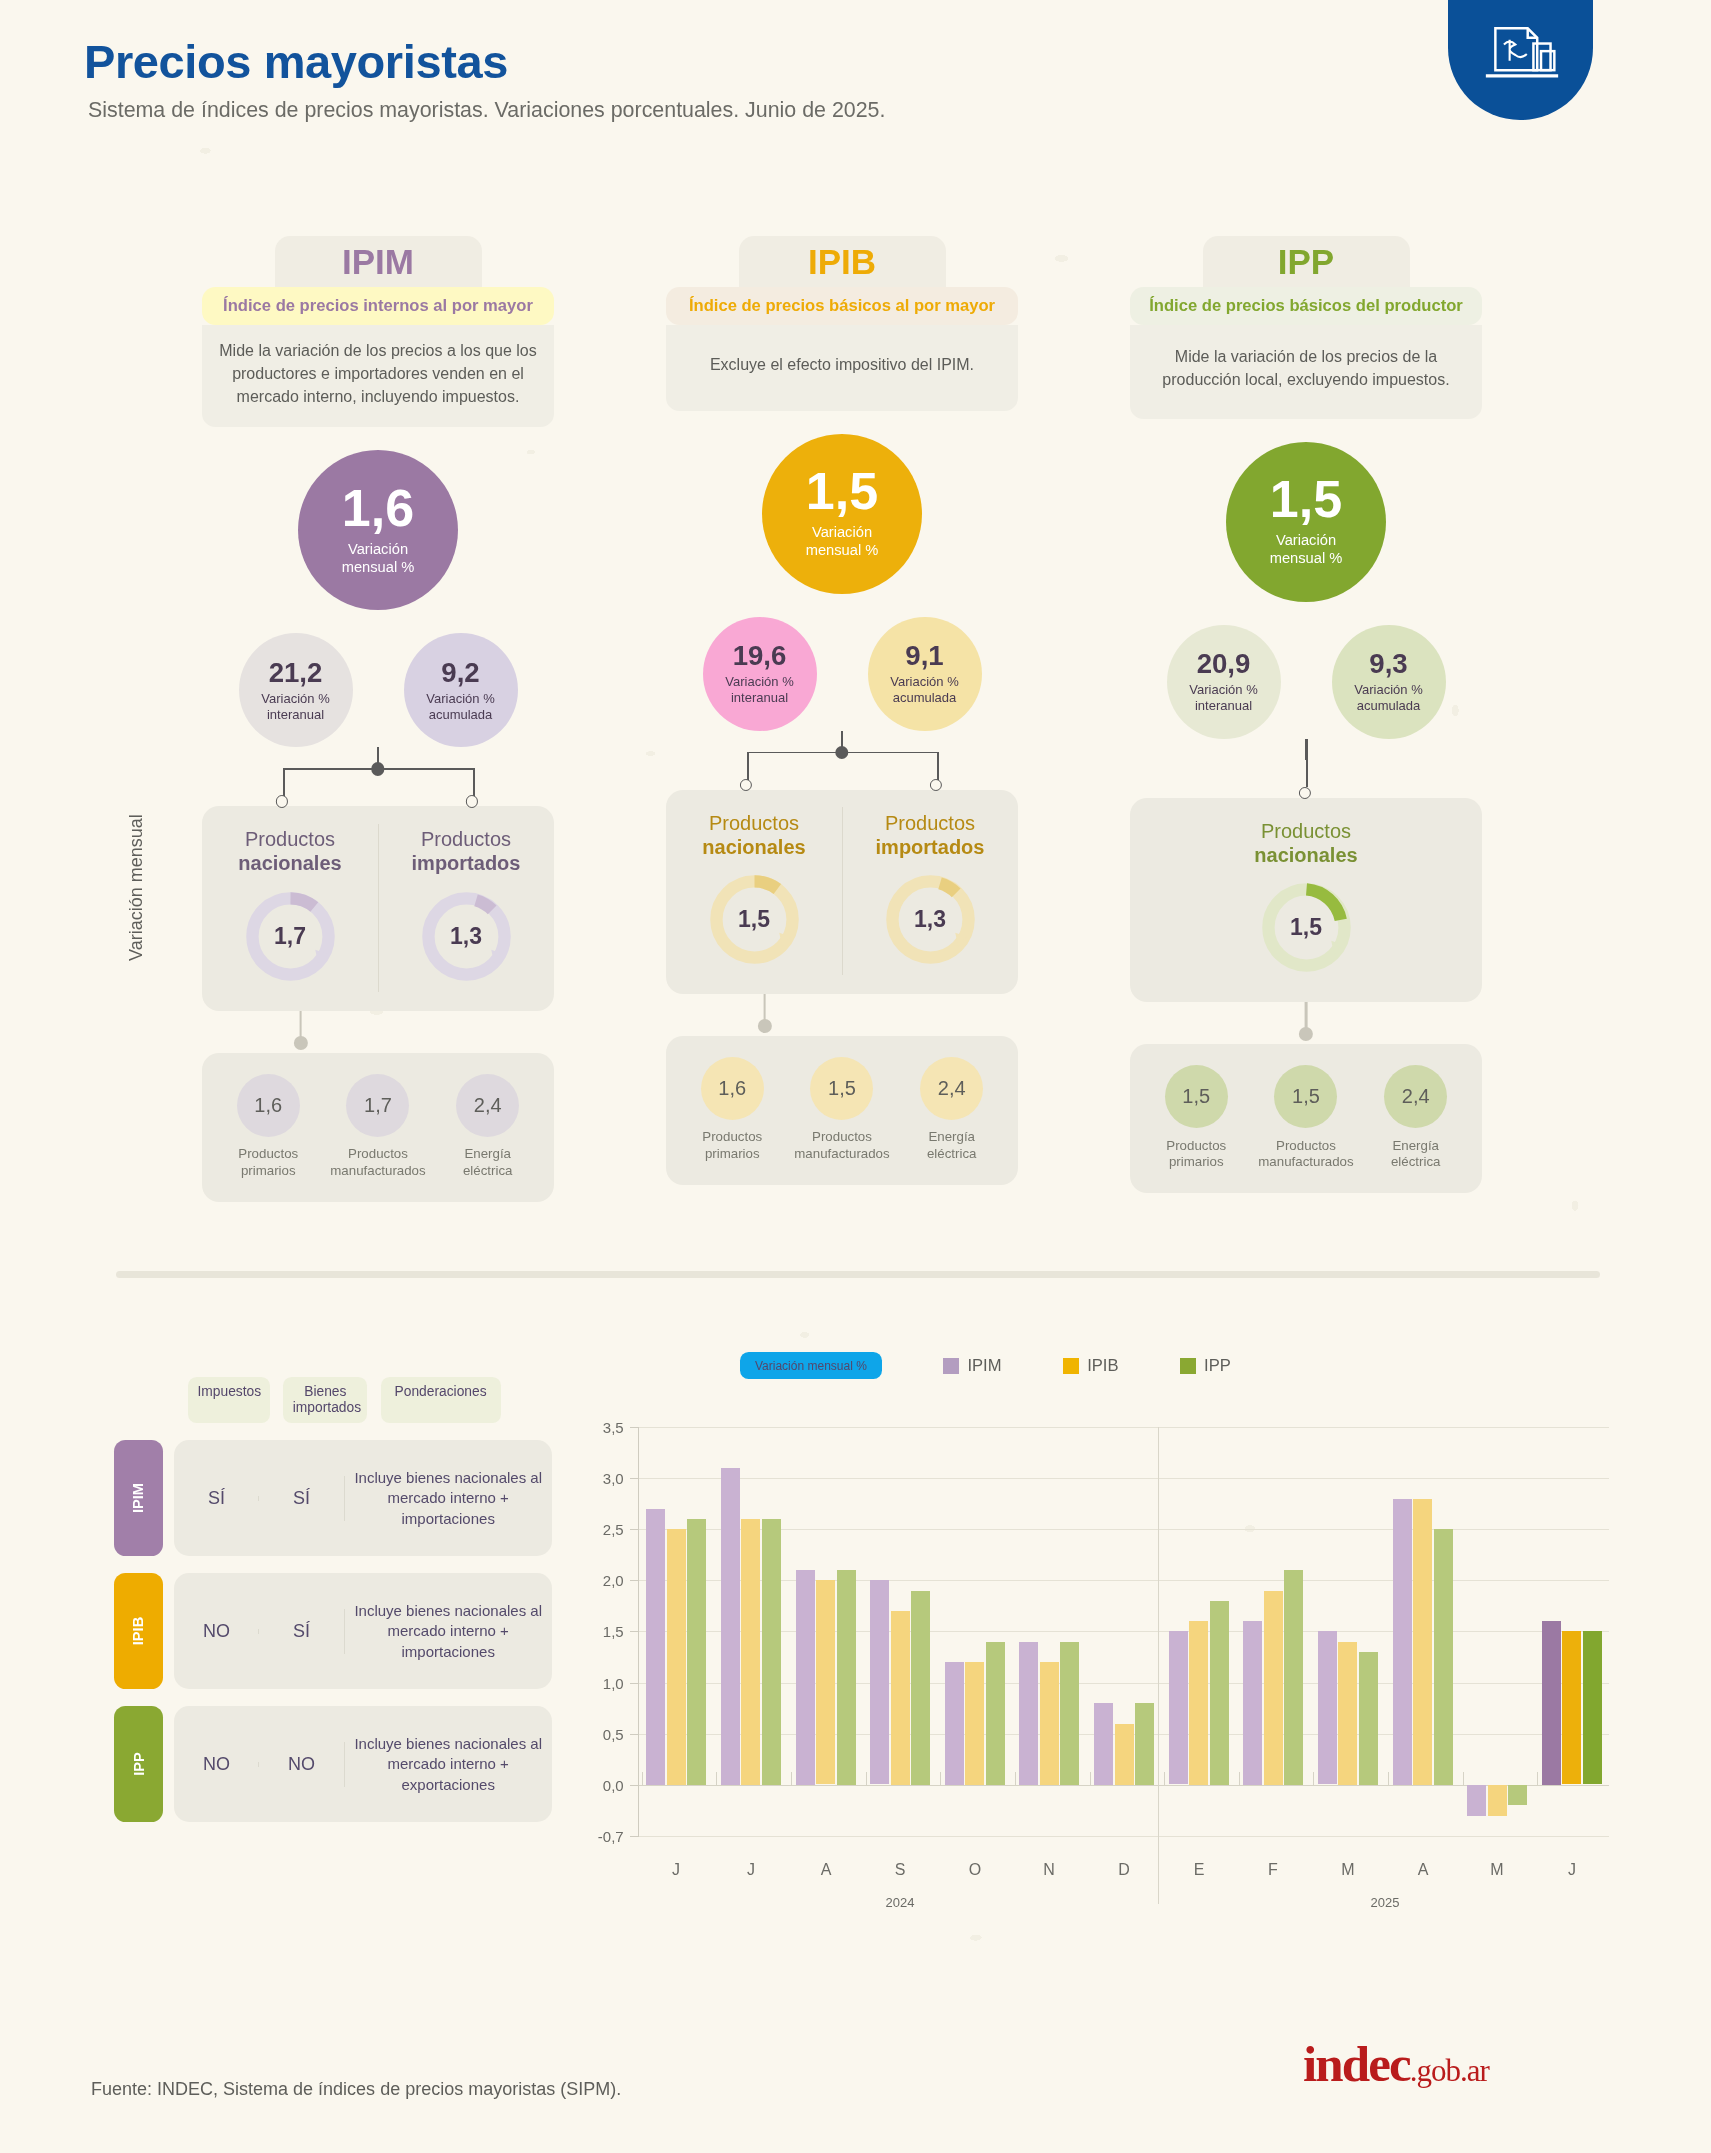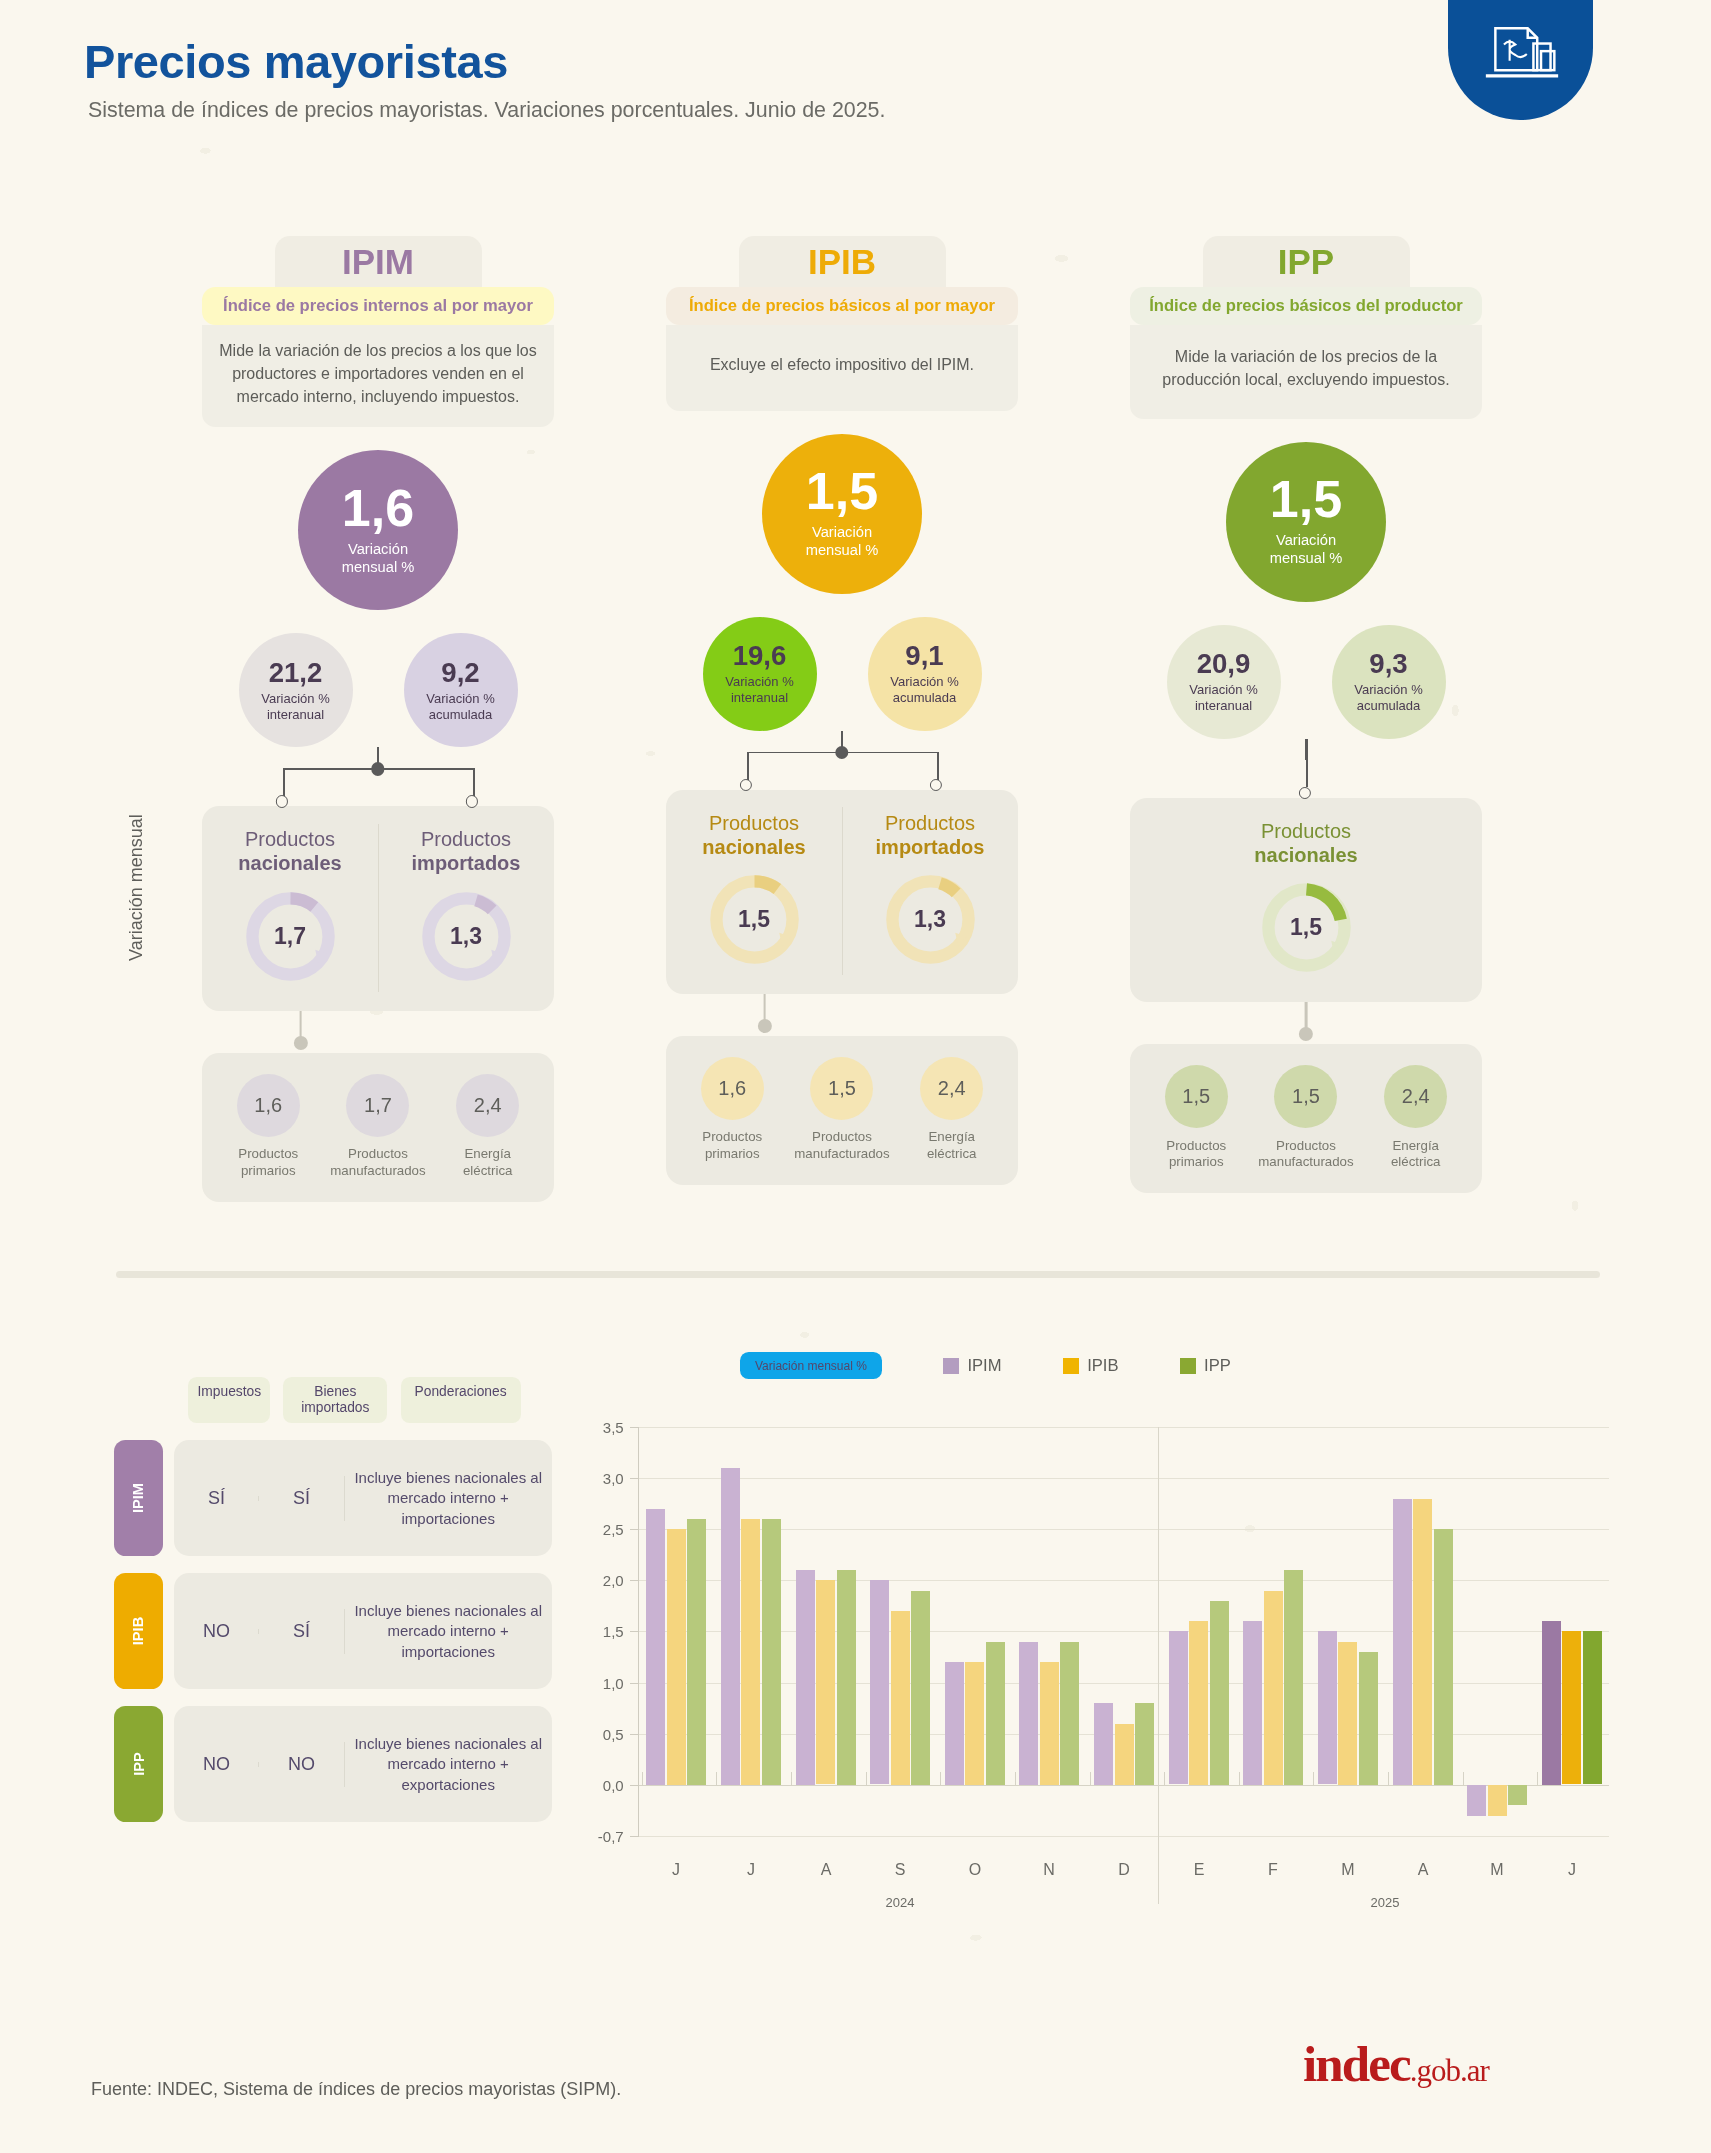--- a/index.html
+++ b/index.html
@@ -77,21 +77,21 @@
   .c1 .big-circle{background:#9b79a3;} .c2 .big-circle{background:#edb00b;} .c3 .big-circle{background:#82a72f;}
 
   .pair { display:flex; justify-content:center; gap:51px; margin-top:23px; }
   .sm-circle {
     width:114px; height:114px; border-radius:50%;
     display:flex; flex-direction:column; align-items:center; justify-content:center;
   }
   .sm-circle .v { font-size:27.6px; font-weight:bold; line-height:1; color:#4a3b52; }
   .sm-circle .l { font-size:13px; line-height:1.2; margin-top:4.8px; text-align:center; color:#4a3b52; }
   .c1 .sm-a{background:#e6e2e0;} .c1 .sm-b{background:#d8d1e2;}
-  .c2 .sm-a{background:#84cc16;} .c2 .sm-b{background:#f5e3a6;}
+  .c2 .sm-a{background:#f9a8d4;} .c2 .sm-b{background:#f5e3a6;}
   .c3 .sm-a{background:#e7e9d4;} .c3 .sm-b{background:#dbe3bf;}
   .c2 .sm-circle .v,.c2 .sm-circle .l{color:#4a3b52;}
   .c3 .sm-circle .v,.c3 .sm-circle .l{color:#4a3b52;}
 
   .connector { position:relative; height:59px; }
   .connector .vtop{position:absolute; left:50%; top:0; width:1.9px; height:21px; background:#5a5a5a; transform:translateX(-1px);}
   .connector .hbar{position:absolute; left:50%; top:21px; height:1.9px; background:#5a5a5a;}
   .connector .dot{position:absolute; left:50%; top:15px; width:13.3px; height:13.3px; border-radius:50%; background:#5a5a5a; transform:translateX(-6.7px);}
   .connector .leg{position:absolute; top:21px; width:1.9px; height:28.5px; background:#5a5a5a;}
   .connector .ring{position:absolute; top:48px; width:12.4px; height:12.4px; border-radius:50%; background:#faf7ee; border:1.9px solid #5a5a5a; transform:translateX(-7.1px);}
@@ -130,21 +130,21 @@
   }
 
   .divider{position:absolute; left:116px; top:1271px; width:1484px; height:6.7px;
     background:#e8e5d9; border-radius:3.8px;}
 
   
   .tbl { position:absolute; left:114px; top:1377px; width:438px; }
   .tbl-head { display:flex; gap:13.3px; margin-left:74px; }
   .th { background:#eef0dc; border-radius:8.6px; font-size:13.8px; color:#54476b;
         text-align:center; padding:6.7px 9.5px; line-height:1.2; }
-  .th.w1{width:82px;} .th.w2{width:104px;} .th.w3{width:120px;}
+  .th.w1{width:82px;} .th.w2{width:84px;} .th.w3{width:120px;}
   .trow { display:flex; align-items:stretch; margin-top:17px; height:116px; }
   .tkey { width:49px; border-radius:11.4px; display:flex; align-items:center; justify-content:center;
           color:#fff; font-size:14.7px; font-weight:bold; }
   .tkey span{ transform:rotate(-90deg); }
   .tkey.k1{background:#a17fa9;} .tkey.k2{background:#eeac00;} .tkey.k3{background:#8aa832;}
   .tbody { flex:1; margin-left:11.4px; background:#eceae1; border-radius:15px; display:flex; align-items:center; }
   .tc { text-align:center; font-size:18px; color:#544a6b; position:relative; }
   .tc.a{width:84px;} .tc.b{width:86px;} .tc.c{flex:1; font-size:15px; line-height:1.35; padding:0 9.5px;}
   .tc.b::before,.tc.c::before{content:""; position:absolute; left:0; top:7.6px; bottom:7.6px; width:1px; background:#dcdacf;}
 

